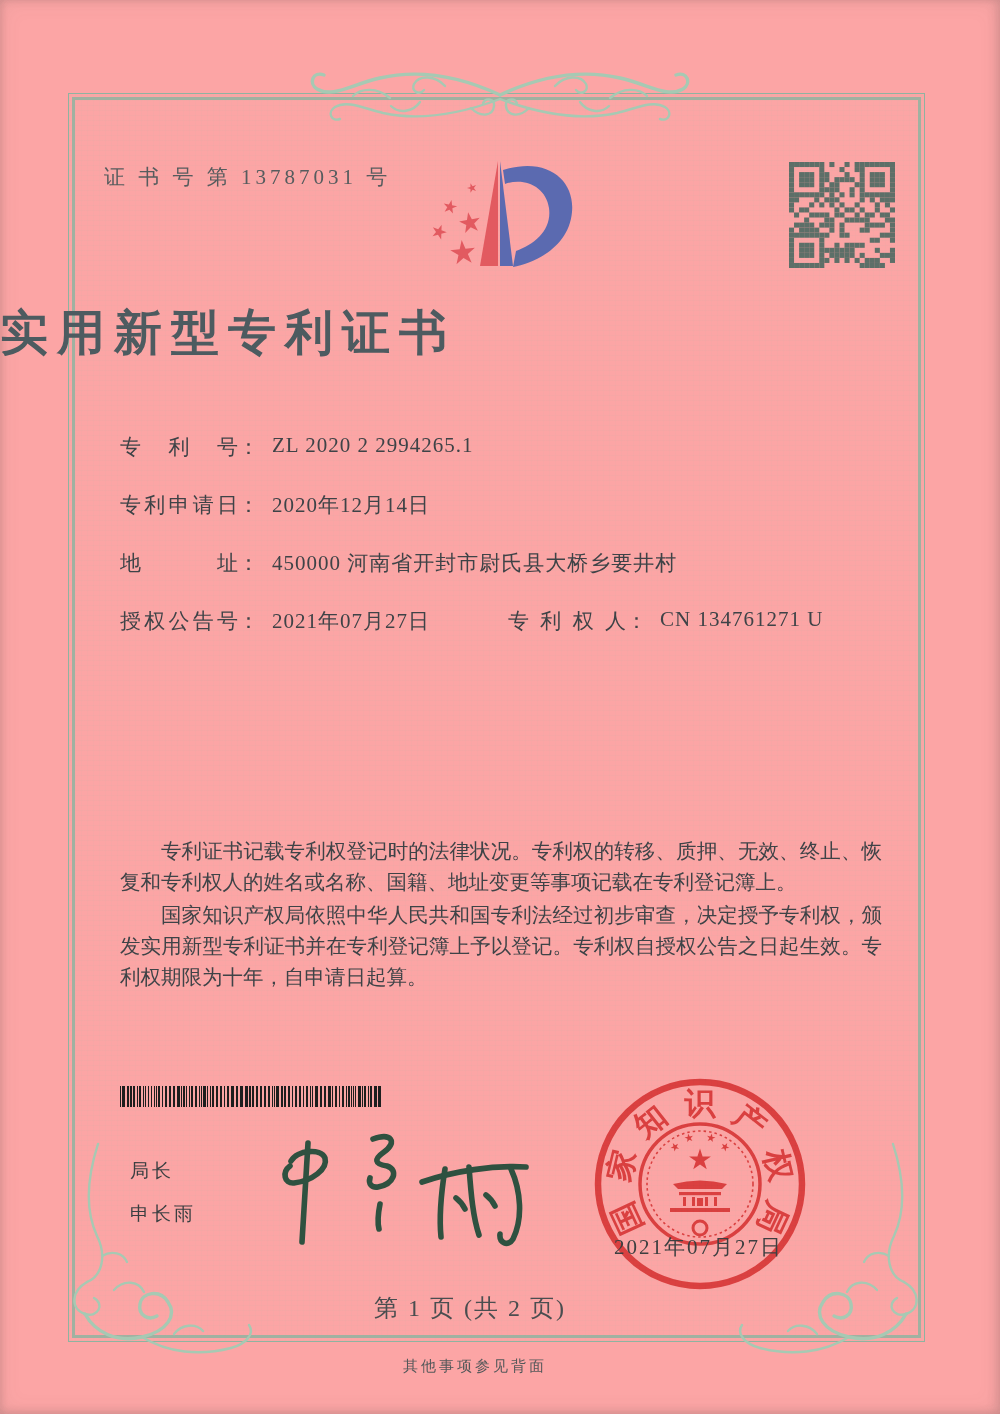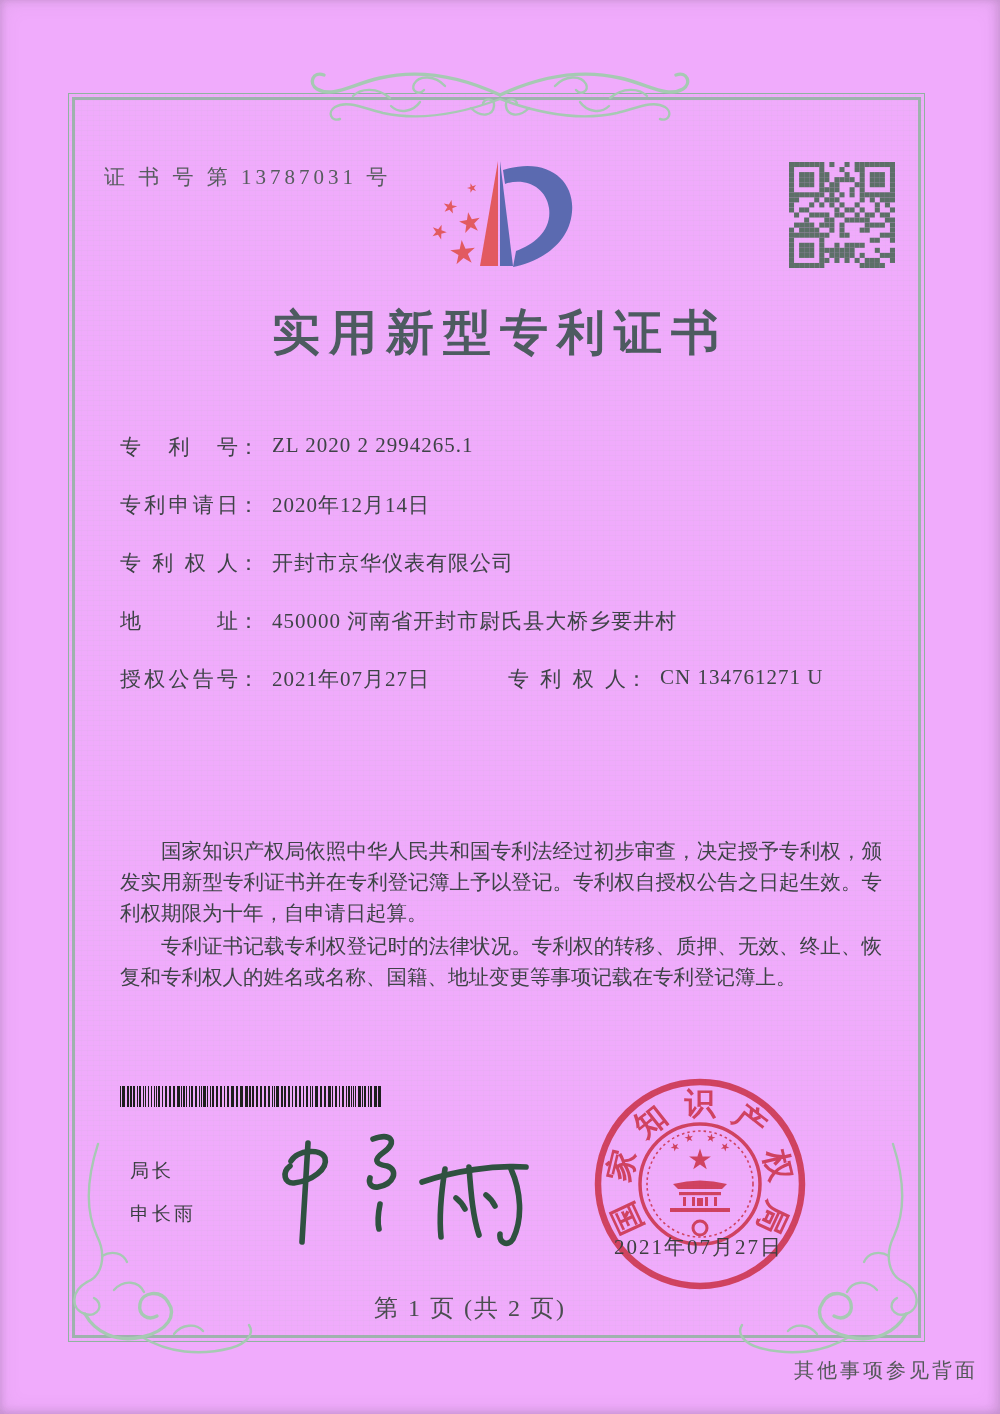--- a/index.html
+++ b/index.html
@@ -4,42 +4,42 @@
 <style>
   :root{
     --border-green:#8fb3a0; --flourish-green:#a6c9b3; --title-gray:#4d5b60;
     --text-dark:#3e4347; --seal-red:#dc5656; --logo-red:#e25a60;
     --logo-blue:#5b6ab0; --qr-dark:#5d6f68; --signature-ink:#2f5140;
     --barcode-black:#1e1e1e;
   }
   html,body{margin:0;padding:0;}
   body{width:1000px;height:1414px;overflow:hidden;background:#f4f4f2;
        font-family:"Liberation Serif","DejaVu Serif",serif;color:var(--text-dark);}
-  .page{position:absolute;left:0;top:0;width:1000px;height:1414px;background:#f0abfc;
+  .page{position:absolute;left:0;top:0;width:1000px;height:1414px;background:#fca5a5;
         box-shadow:inset 0 0 22px rgba(90,95,90,.10), inset -5px 0 10px rgba(60,60,60,.10),
                    inset 0 -4px 8px rgba(60,60,60,.06), inset 3px 0 6px rgba(60,60,60,.07);}
   
   .frame{position:absolute;left:68px;top:93px;width:855px;height:1247px;
          border:1px solid var(--border-green);}
   .frame::before{content:'';position:absolute;inset:3px;border:3px solid var(--border-green);
          opacity:.85;}
   .frame::after{content:'';position:absolute;inset:0;
      background:
        repeating-linear-gradient(0deg, rgba(150,185,160,.055) 0 1px, transparent 1px 5px),
        repeating-linear-gradient(90deg, rgba(150,185,160,.045) 0 1px, transparent 1px 6px);
      pointer-events:none;}
   .flourish{position:absolute;}
   .flourish path{stroke:var(--flourish-green);fill:none;stroke-width:2.4;stroke-linecap:round;}
   .flourish .fat{stroke-width:3.4;}
   
   .cert-no{position:absolute;left:104px;top:163px;font-size:21px;letter-spacing:4px;color:#565c5e;}
   .logo{position:absolute;left:385px;top:150px;}
   .logo-red{fill:var(--logo-red);} .logo-blue{fill:var(--logo-blue);}
   .qr{position:absolute;left:789px;top:162px;width:106px;height:106px;}
-  .title{position:absolute;left:0;top:301px;width:1000px;text-align:center;
+  .title{position:absolute;left:0;top:301px;width:1000px;
          font-size:48px;font-weight:700;color:var(--title-gray);letter-spacing:9px;}
   
   .fields{position:absolute;left:120px;top:433px;width:770px;font-size:21px;}
   .frow{position:relative;height:26px;margin-bottom:32px;white-space:nowrap;}
   .flabel{display:inline-block;width:118px;text-align:justify;text-align-last:justify;
           vertical-align:top;}
   .fcolon{display:inline-block;vertical-align:top;}
   .fvalue{display:inline-block;margin-left:13px;letter-spacing:1px;vertical-align:top;}
   .grant-pair{position:absolute;left:388px;top:0;}
   
@@ -56,22 +56,22 @@
                   stroke-linecap:round;stroke-linejoin:round;}
   .seal{position:absolute;left:588px;top:1072px;mix-blend-mode:multiply;opacity:.93;}
   .seal .ring{fill:none;stroke:var(--seal-red);}
   .seal .red{fill:var(--seal-red);}
   .seal text{fill:var(--seal-red);font-weight:700;font-size:31px;
              font-family:"Liberation Serif","DejaVu Serif",serif;}
   .seal-date{position:absolute;left:614px;top:1233px;font-size:21px;color:#3d3f40;
              letter-spacing:2px;z-index:6;}
   .page-num{position:absolute;left:0;top:1292px;width:940px;text-align:center;
             font-size:24px;color:#4a4e50;letter-spacing:2px;}
-  .back-note{position:absolute;left:0;top:1357px;width:950px;text-align:right;
-             font-size:20px;color:#54585a;letter-spacing:3px;padding-left:28px;}
+  .back-note{position:absolute;left:0;top:1357px;width:950px;text-align:center;
+             font-size:15px;color:#54585a;letter-spacing:3px;}
 </style>
 </head>
 <body>
 
 <svg width="0" height="0" style="position:absolute">
   <defs>
     <path id="star" d="M0,-10L2.245,-3.09L9.511,-3.09L3.633,1.18L5.878,8.09L0,3.82L-5.878,8.09L-3.633,1.18L-9.511,-3.09L-2.245,-3.09Z"></path>
   </defs>
 </svg>
 
@@ -370,36 +370,33 @@
   <div class="title">实用新型专利证书</div>
 
   <div class="fields">
     <div class="frow">
       <span class="flabel">专利号</span><span class="fcolon">：</span><span class="fvalue">ZL 2020 2 2994265.1</span>
     </div>
     <div class="frow">
       <span class="flabel">专利申请日</span><span class="fcolon">：</span><span class="fvalue">2020年12月14日</span>
     </div>
     <div class="frow">
-      <span class="flabel">专利权人</span><span class="fcolon">：</span><span class="fvalue">开封市京华仪表有限公司</span>
-    </div>
-    <div class="frow">
       <span class="flabel">地址</span><span class="fcolon">：</span><span class="fvalue">450000 河南省开封市尉氏县大桥乡要井村</span>
     </div>
     <div class="frow">
       <span class="flabel">授权公告号</span><span class="fcolon">：</span><span class="fvalue">2021年07月27日</span>
       <span class="grant-pair">
         <span class="flabel">专利权人</span><span class="fcolon">：</span><span class="fvalue">CN 134761271 U</span>
       </span>
     </div>
   </div>
 
   <div class="paras">
+    <p>专利证书记载专利权登记时的法律状况。专利权的转移、质押、无效、终止、恢复和专利权人的姓名或名称、国籍、地址变更等事项记载在专利登记簿上。</p>
     <p>国家知识产权局依照中华人民共和国专利法经过初步审查，决定授予专利权，颁发实用新型专利证书并在专利登记簿上予以登记。专利权自授权公告之日起生效。专利权期限为十年，自申请日起算。</p>
-    <p>专利证书记载专利权登记时的法律状况。专利权的转移、质押、无效、终止、恢复和专利权人的姓名或名称、国籍、地址变更等事项记载在专利登记簿上。</p>
   </div>
 
   <div class="barcode"><svg width="262" height="21" viewBox="0 0 262 21" fill="#1e1e1e">
         <rect x="0" y="0" width="1" height="21"></rect>
         <rect x="2" y="0" width="3" height="21"></rect>
         <rect x="7" y="0" width="2" height="21"></rect>
         <rect x="10" y="0" width="2" height="21"></rect>
         <rect x="13" y="0" width="2" height="21"></rect>
         <rect x="17" y="0" width="1" height="21"></rect>
         <rect x="19" y="0" width="2" height="21"></rect>

